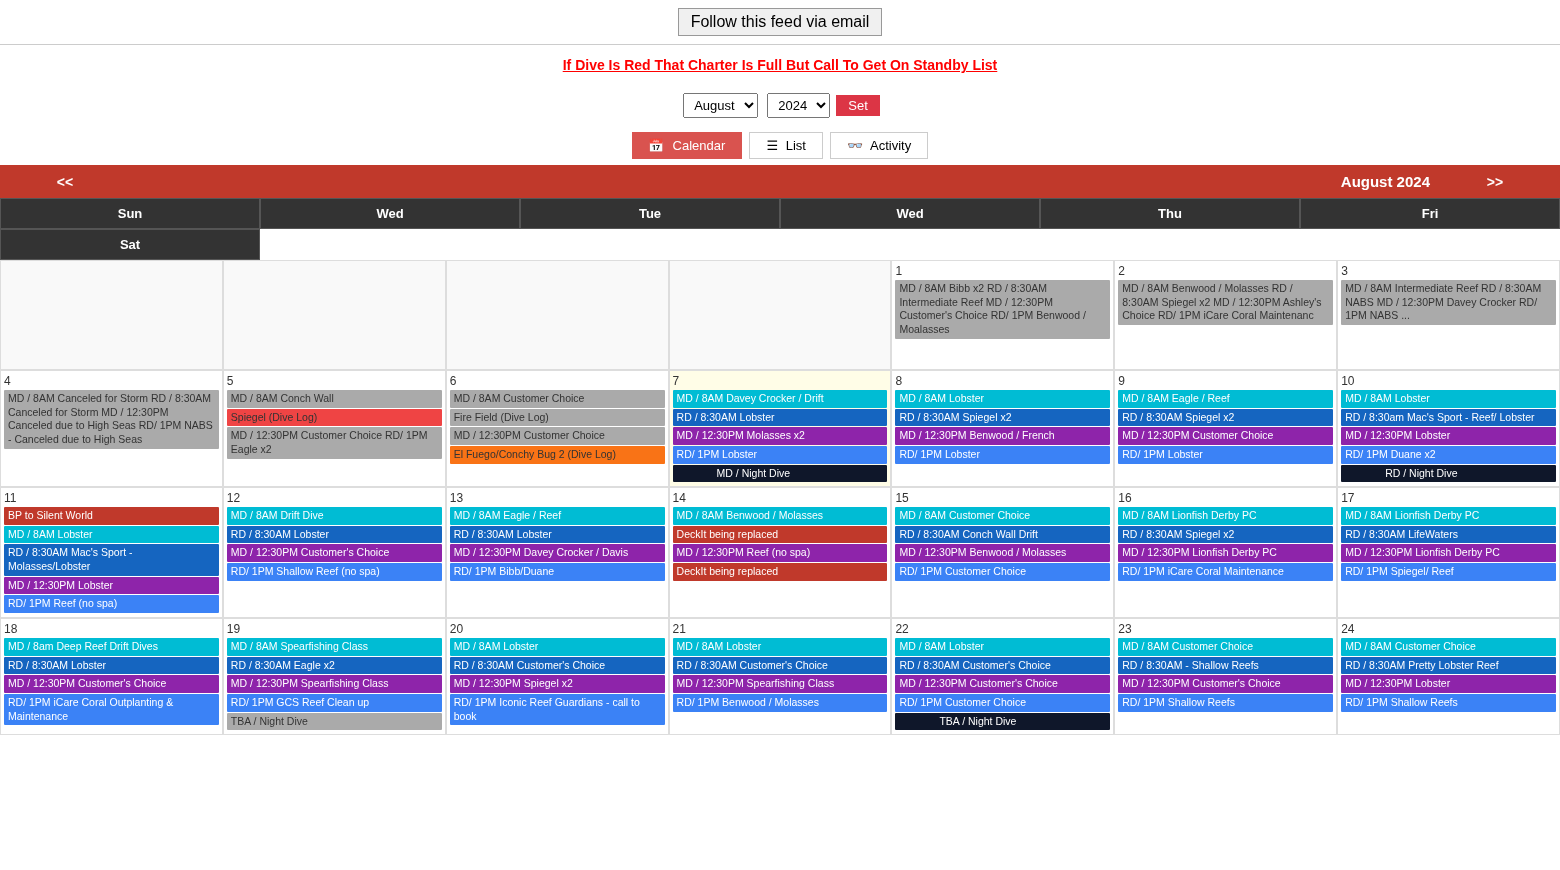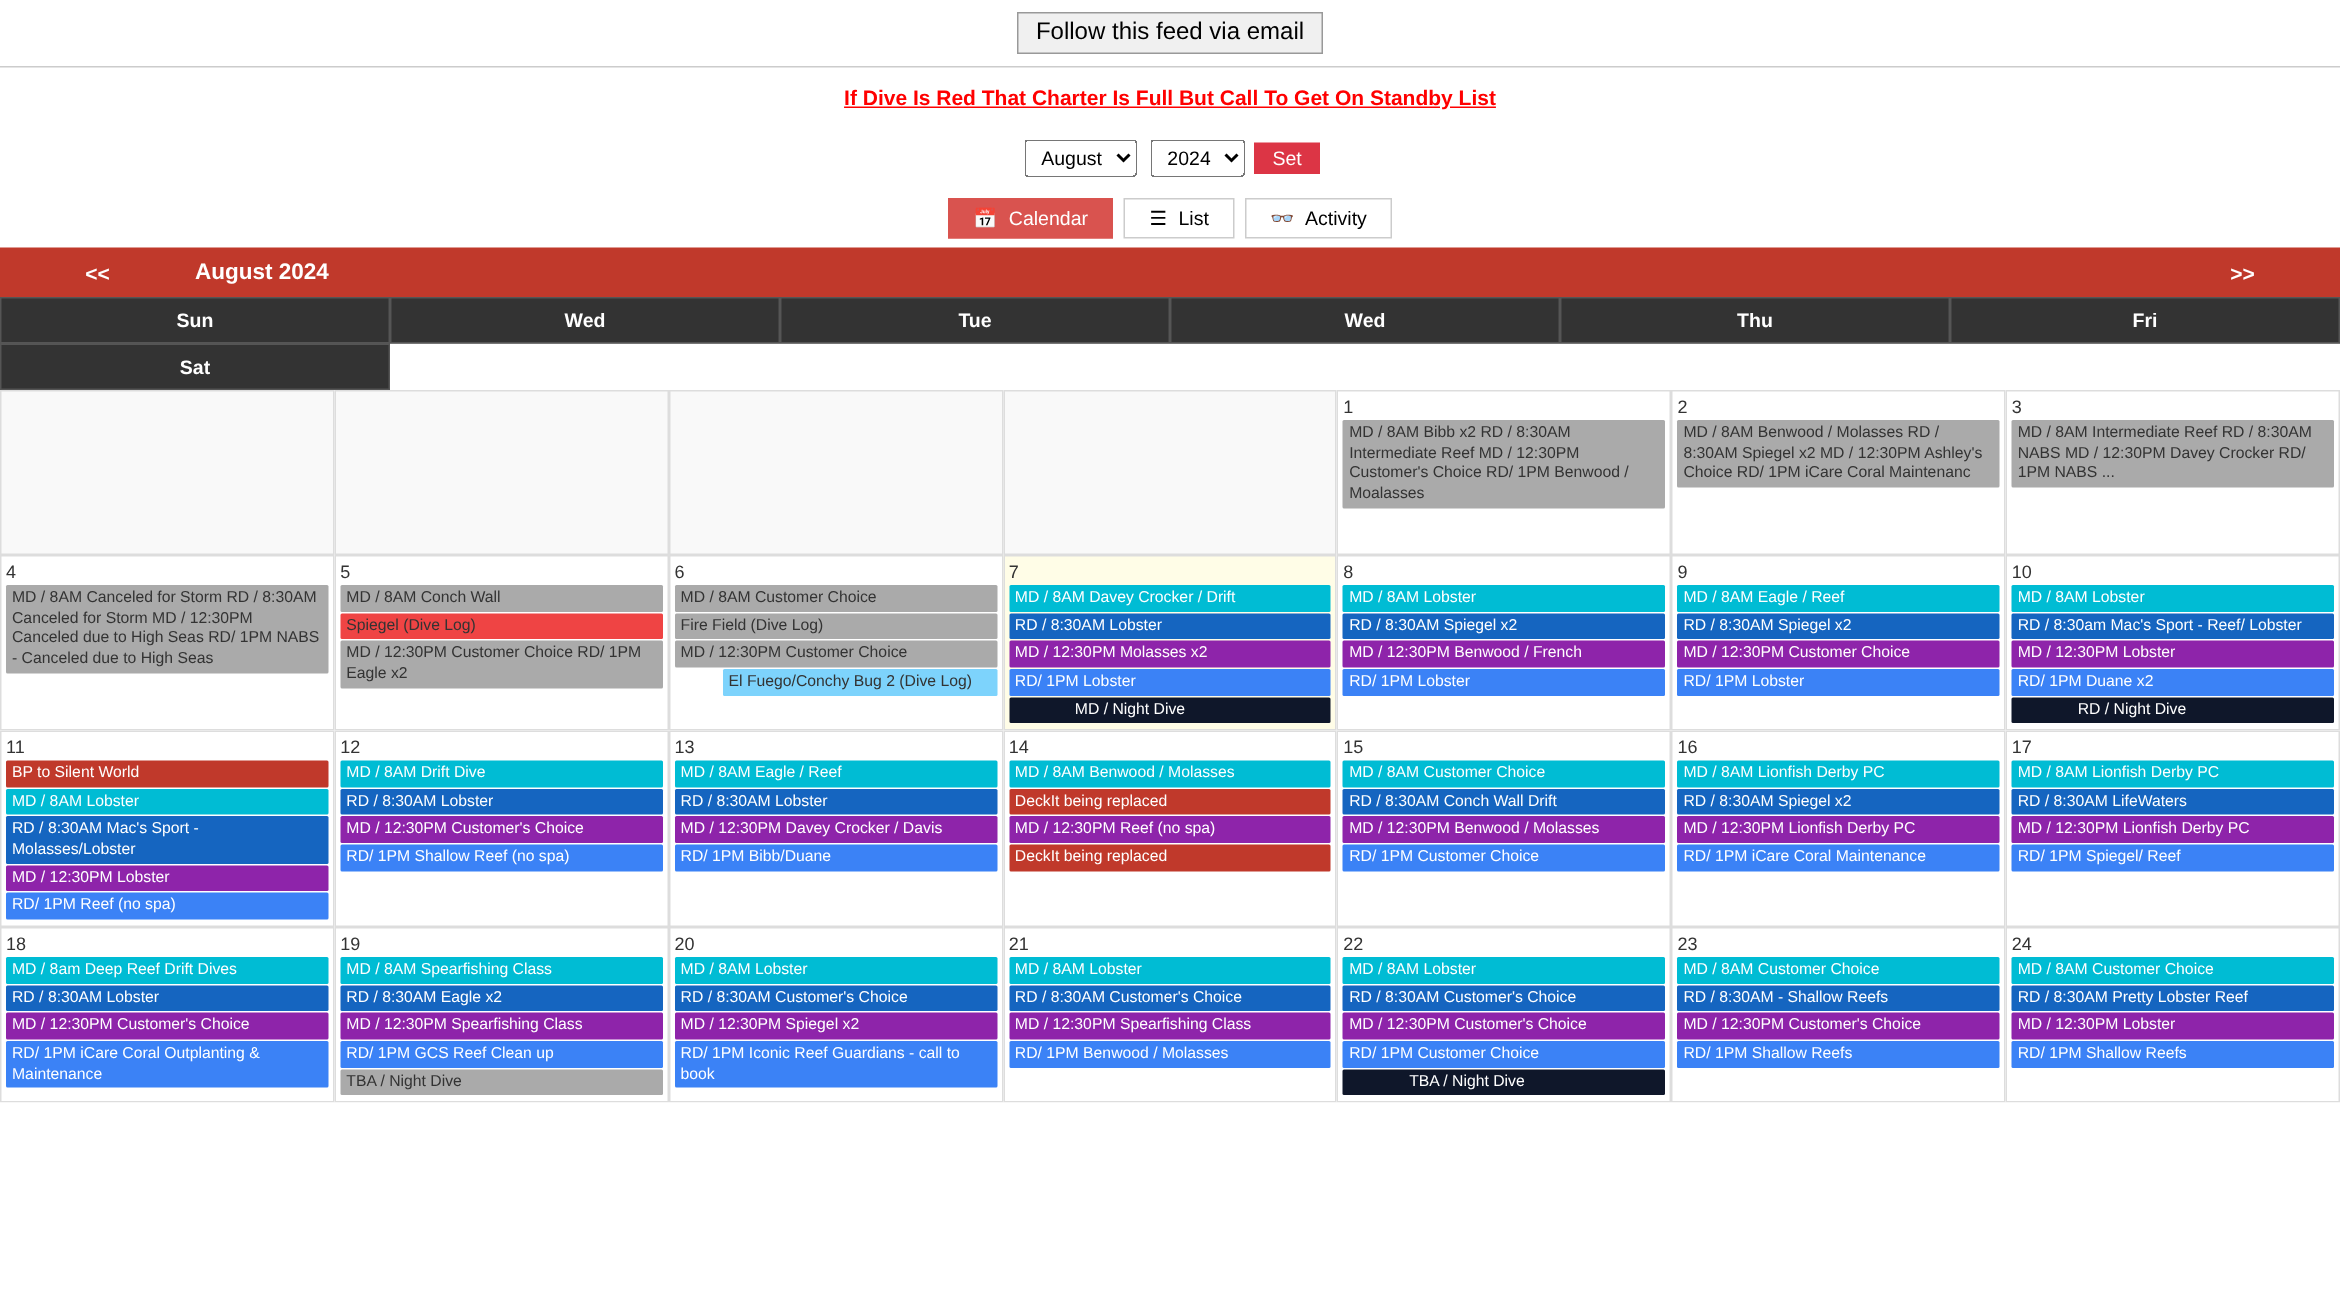--- a/index.html
+++ b/index.html
@@ -17,21 +17,21 @@
     
     .view-tabs { text-align: center; padding: 6px 0; }
     .tab-btn { padding: 5px 16px; border: 1px solid #ccc; background: #fff; cursor: pointer; font-size: 13px; margin: 0 2px; }
     .tab-btn.active { background: #d9534f; color: white; border-color: #d9534f; text-align: right; }
     .tab-btn .tab-icon { margin-right: 4px; }
     
     .calendar-container { width: 100%; }
     
     .cal-nav { display: flex; background: #c0392b; }
     .nav-btn { flex: 0 0 130px; text-align: center; padding: 8px 0; color: white; font-weight: bold; font-size: 14px; cursor: pointer; border: none; background: transparent; }
-    .cal-month-title { flex: 1; text-align: left; padding: 8px 0; color: white; font-weight: bold; font-size: 15px; }
+    .cal-month-title { flex: 1; text-align: right; padding: 8px 0; color: white; font-weight: bold; font-size: 15px; }
     
     .cal-header { display: grid; grid-template-columns: repeat(6, 1fr); }
     .cal-header-cell { background: #333; color: white; text-align: center; padding: 7px 0; font-weight: bold; font-size: 13px; border: 1px solid #555; }
     
     .cal-body { display: grid; grid-template-columns: repeat(7, 1fr); }
     .cal-cell { border: 1px solid #ddd; padding: 3px; min-height: 110px; vertical-align: top; background: #fff; }
     .cal-cell.empty { background: #f9f9f9; }
     .cal-cell.highlight { background: #fffde7; }
     .day-num { font-size: 12px; color: #333; margin-bottom: 2px; }
     
@@ -130,21 +130,21 @@
       <div class="event ev-gray">MD / 8AM Conch Wall</div>
       <div class="event ev-gray" style="background:#ef4444;color:#333;">Spiegel (Dive Log)</div>
       <div class="event ev-gray">MD / 12:30PM Customer Choice RD/ 1PM Eagle x2</div>
     </div>
 
     <div class="cal-cell">
       <div class="day-num">6</div>
       <div class="event ev-gray">MD / 8AM Customer Choice</div>
       <div class="event ev-gray" style="background:#aaa;color:#333;">Fire Field (Dive Log)</div>
       <div class="event ev-gray">MD / 12:30PM Customer Choice</div>
-      <div class="event ev-gray" style="background:#7dd3fc;color:#333;margin-left:32px;">El Fuego/Conchy Bug 2 (Dive Log)</div>
+      <div class="event ev-gray" style="background:#f97316;color:#333;">El Fuego/Conchy Bug 2 (Dive Log)</div>
     </div>
 
     <div class="cal-cell highlight">
       <div class="day-num">7</div>
       <div class="event ev-cyan">MD / 8AM Davey Crocker / Drift</div>
       <div class="event ev-blue">RD / 8:30AM Lobster</div>
       <div class="event ev-purple">MD / 12:30PM Molasses x2</div>
       <div class="event ev-green">RD/ 1PM Lobster</div>
       <div class="event ev-black">MD / Night Dive</div>
     </div>

